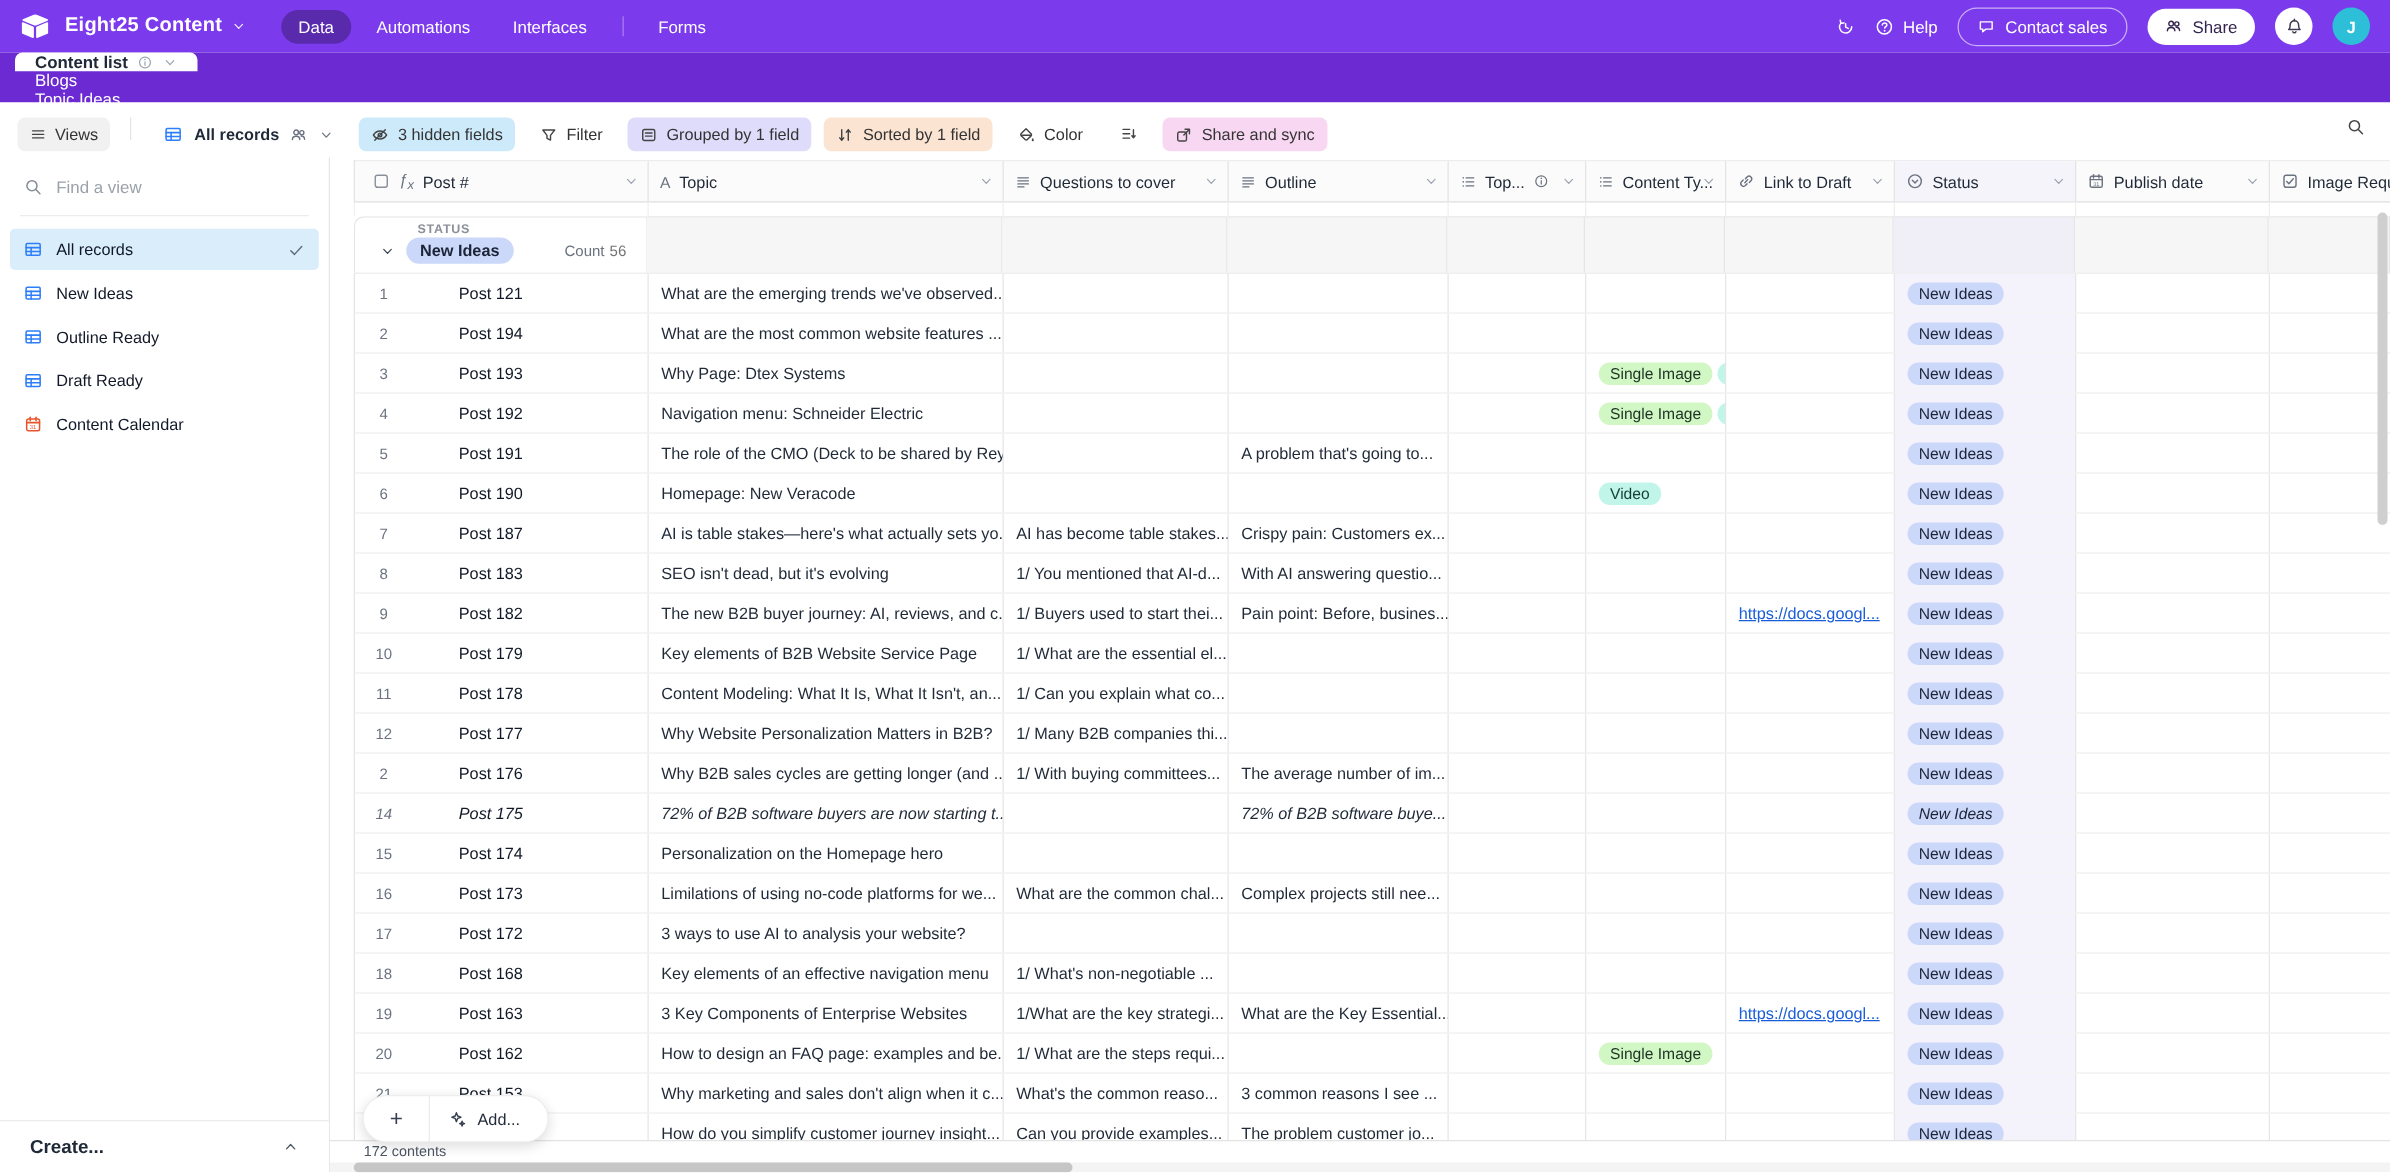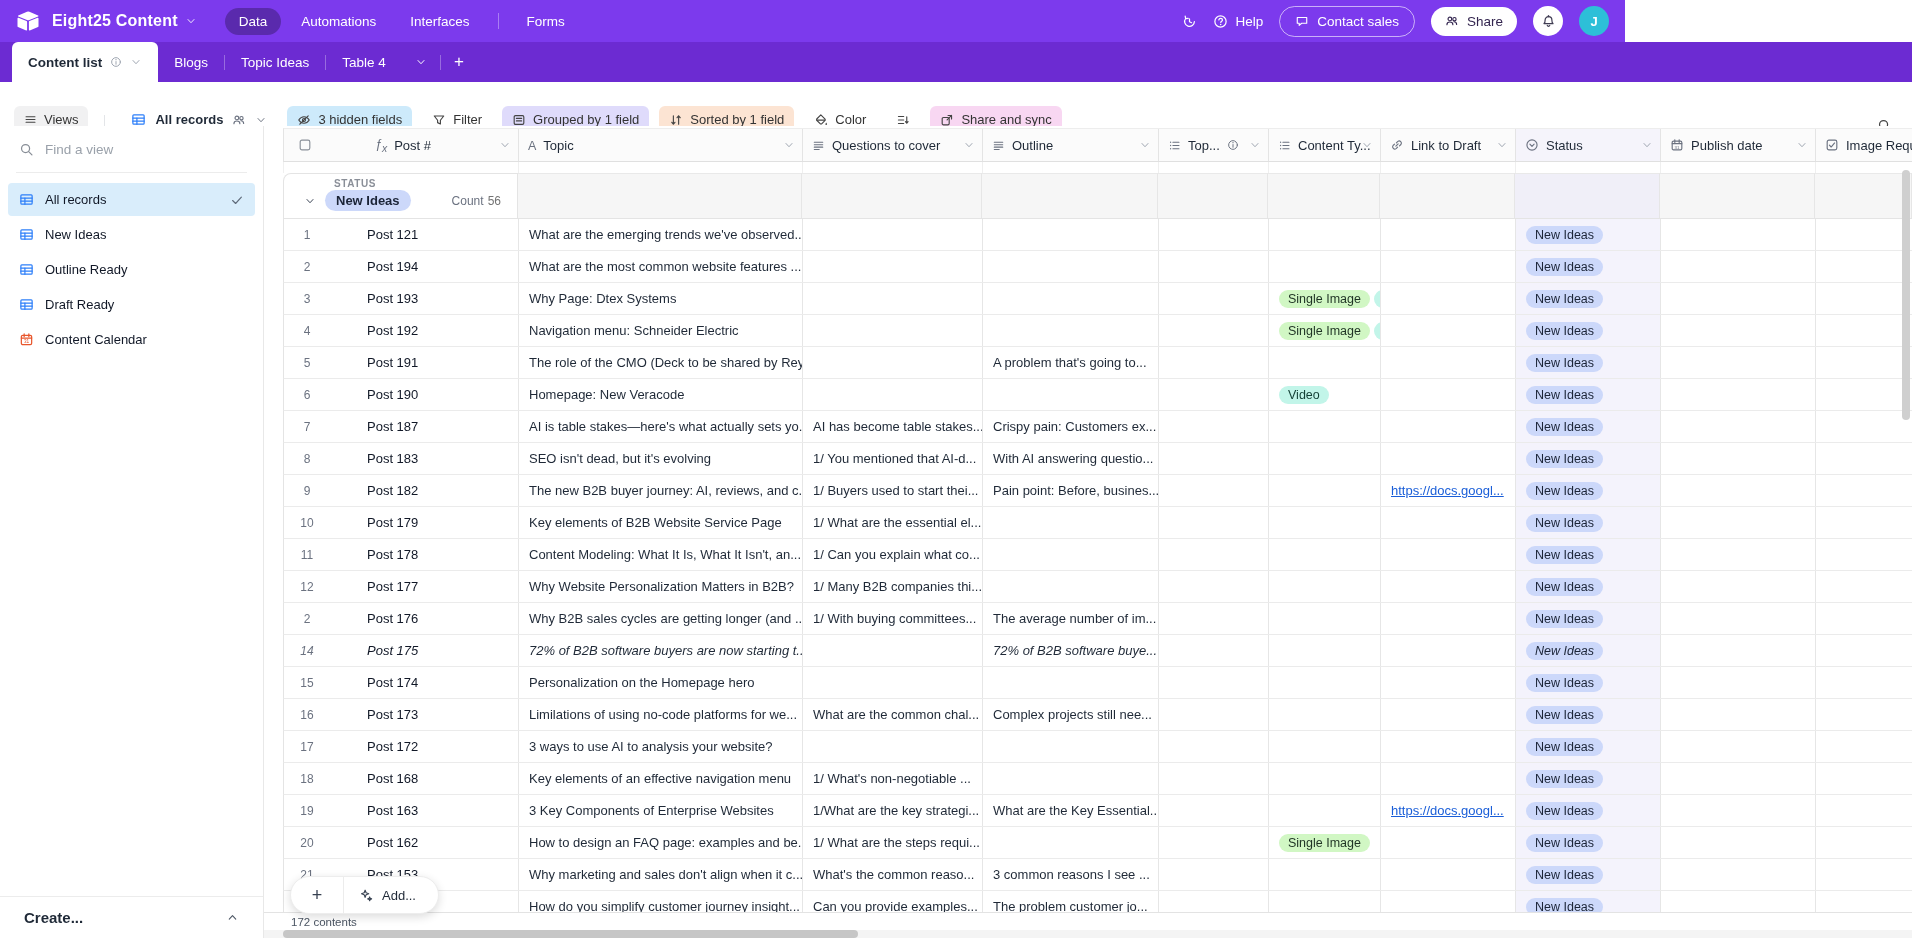--- a/index.html
+++ b/index.html
@@ -3,48 +3,48 @@
 <meta charset="utf-8">
 <style>
   * { margin:0; padding:0; box-sizing:border-box; }
   html,body { width:1912px; height:938px; overflow:hidden; font-family:"Liberation Sans",sans-serif; background:#fff; }
   .stage { position:relative; width:1912px; height:938px; overflow:hidden; }
 
   svg.ic { display:block; }
   .ic-stroke { fill:none; stroke:currentColor; stroke-width:1.3; stroke-linecap:round; stroke-linejoin:round; }
 
   
-  .topbar { position:absolute; left:0; top:0; width:1625px; height:42px; background:#7c3aed; display:flex; align-items:center; padding:0 16px; color:#fff; }
+  .topbar { position:absolute; left:0; top:0; width:1912px; height:42px; background:#7c3aed; display:flex; align-items:center; padding:0 16px; color:#fff; }
   .logo { width:24px; height:24px; margin-right:12px; }
   .app-title { font-size:16px; font-weight:700; letter-spacing:.2px; }
   .title-chev { margin-left:7px; opacity:.9; }
   .top-nav { display:flex; align-items:center; margin-left:28px; gap:6px; font-size:13.5px; }
   .nav-item { padding:6px 14px; border-radius:9999px; cursor:pointer; white-space:nowrap; }
   .nav-item.active { background:rgba(0,0,0,.27); }
   .nav-divider { width:1px; height:16px; background:rgba(255,255,255,.35); margin:0 8px; }
   .top-right { margin-left:auto; display:flex; align-items:center; gap:16px; }
   .top-link { display:flex; align-items:center; gap:7px; font-size:13.5px; cursor:pointer; }
   .contact-btn { display:flex; align-items:center; gap:8px; border:1px solid rgba(255,255,255,.6); border-radius:9999px; padding:7px 15px; font-size:13.5px; cursor:pointer; }
   .share-btn { display:flex; align-items:center; gap:8px; background:#fff; color:#33254f; border-radius:9999px; padding:7px 14px; font-size:13.5px; cursor:pointer; }
   .bell-btn { width:30px; height:30px; border-radius:50%; background:#fff; color:#3f3c52; display:flex; align-items:center; justify-content:center; cursor:pointer; }
   .avatar { width:30px; height:30px; border-radius:50%; background:#2dbfd8; color:#fff; font-size:13px; font-weight:700; display:flex; align-items:center; justify-content:center; cursor:pointer; }
 
   
   .tabbar { position:absolute; left:0; top:42px; width:1912px; height:40px; background:#6c2bd2; color:#fff; }
-  .tabs { position:absolute; left:0; top:0; height:40px; display:flex; align-items:stretch; padding-left:12px; }
+  .tabs { position:absolute; left:0; top:0; height:40px; display:flex; align-items:stretch; padding-left:12px;flex-direction:column; }
   .tab { display:flex; align-items:center; gap:8px; padding:0 16px; font-size:13.5px; cursor:pointer; white-space:nowrap; }
   .tab.active { background:#fff; color:#1f2937; font-weight:700; border-radius:6px 6px 0 0; }
   .tab .muted { color:#9ca3af; }
   .tab-divider { width:1px; height:15px; background:rgba(255,255,255,.3); align-self:center; }
   .tab-tools { display:flex; align-items:center; padding:0 13px; cursor:pointer; }
   .tabbar-right { position:absolute; right:0; top:0; width:220px; height:40px; background:#7b39e8; display:flex; align-items:center; justify-content:flex-end; gap:24px; padding:0 20px; font-size:13.5px; }
   .tabbar-right .tr-item { display:flex; align-items:center; gap:6px; cursor:pointer; }
 
   
-  .toolbar { position:absolute; left:0; top:82px; width:1912px; height:52px; background:#fff; display:flex; align-items:flex-end; padding:0 14px; gap:10px; font-size:13px; color:#333; border-bottom:1px solid #f0f0f0; }
+  .toolbar { position:absolute; left:0; top:82px; width:1912px; height:52px; background:#fff; display:flex; align-items:flex-start; padding:12px 14px; gap:10px; font-size:13px; color:#333; border-bottom:1px solid #f0f0f0; }
   .tbtn { display:flex; align-items:center; gap:7px; padding:6px 10px; border-radius:6px; cursor:pointer; white-space:nowrap; }
   .tbtn .tic { color:#444; }
   .views-btn { background:#f1f1f2; font-weight:500; }
   .tool-sep { width:1px; height:18px; background:#e3e5e8; margin:0 6px; }
   .records-btn { font-weight:700; gap:9px; color:#1f2937; }
   .records-btn .grid-ic { color:#2d7ff9; }
   .records-btn .ppl { color:#6b7280; }
   .pill-hidden { background:#cdeafb; }
   .pill-group { background:#dfdbfb; }
   .pill-sort { background:#fce4d3; }
@@ -70,21 +70,21 @@
   
   .content { position:absolute; left:264px; top:126px; width:1648px; height:812px; background:#fff; overflow:hidden; }
   .tablezone { position:absolute; left:19px; top:2px; width:1629px; }
   .hrow { display:grid; height:34px; background:#fbfbfb; border-top:1px solid #ededed; border-bottom:1px solid #e0e0e0; border-left:1px solid #e4e4e4; }
   .hcell { position:relative; display:flex; align-items:center; gap:7px; padding:0 9px; border-right:1px solid #e4e4e4; font-size:13px; color:#1f2937; white-space:nowrap; overflow:hidden; cursor:pointer; }
   .hcell .hic { color:#6b7280; flex:0 0 auto; }
   .hcell .hchev { position:absolute; right:7px; color:#9ca3af; }
   .hcell.status-h { background:#f5f4fb; }
   .hcell-first { padding-left:14px; }
   .hcell-first .cb { color:#8a9099; }
-  .hcell-first .fx { margin-left:56px; }
+  .hcell-first .fx { }
   .fx-glyph { font-size:12.5px; color:#6b7280; font-style:italic; }
   .a-glyph { font-size:12.5px; color:#6b7280; font-weight:400; }
 
   .gap-row { display:grid; height:11px; border-left:1px solid #f0f0f0; }
   .gap-row div { border-right:1px solid #efefef; }
 
   .group-row { display:grid; height:46px; border-bottom:1px solid #e4e4e4; }
   .gcell { background:#f6f6f6; border-right:1px solid #e6e6e6; border-top:1px solid #e9e9e9; }
   .gcell.status-g { background:#f0eff8; }
   .gcell-first { background:#fff; border:1px solid #e4e4e4; border-bottom:none; border-radius:8px 0 0 0; padding-top:4px; }

